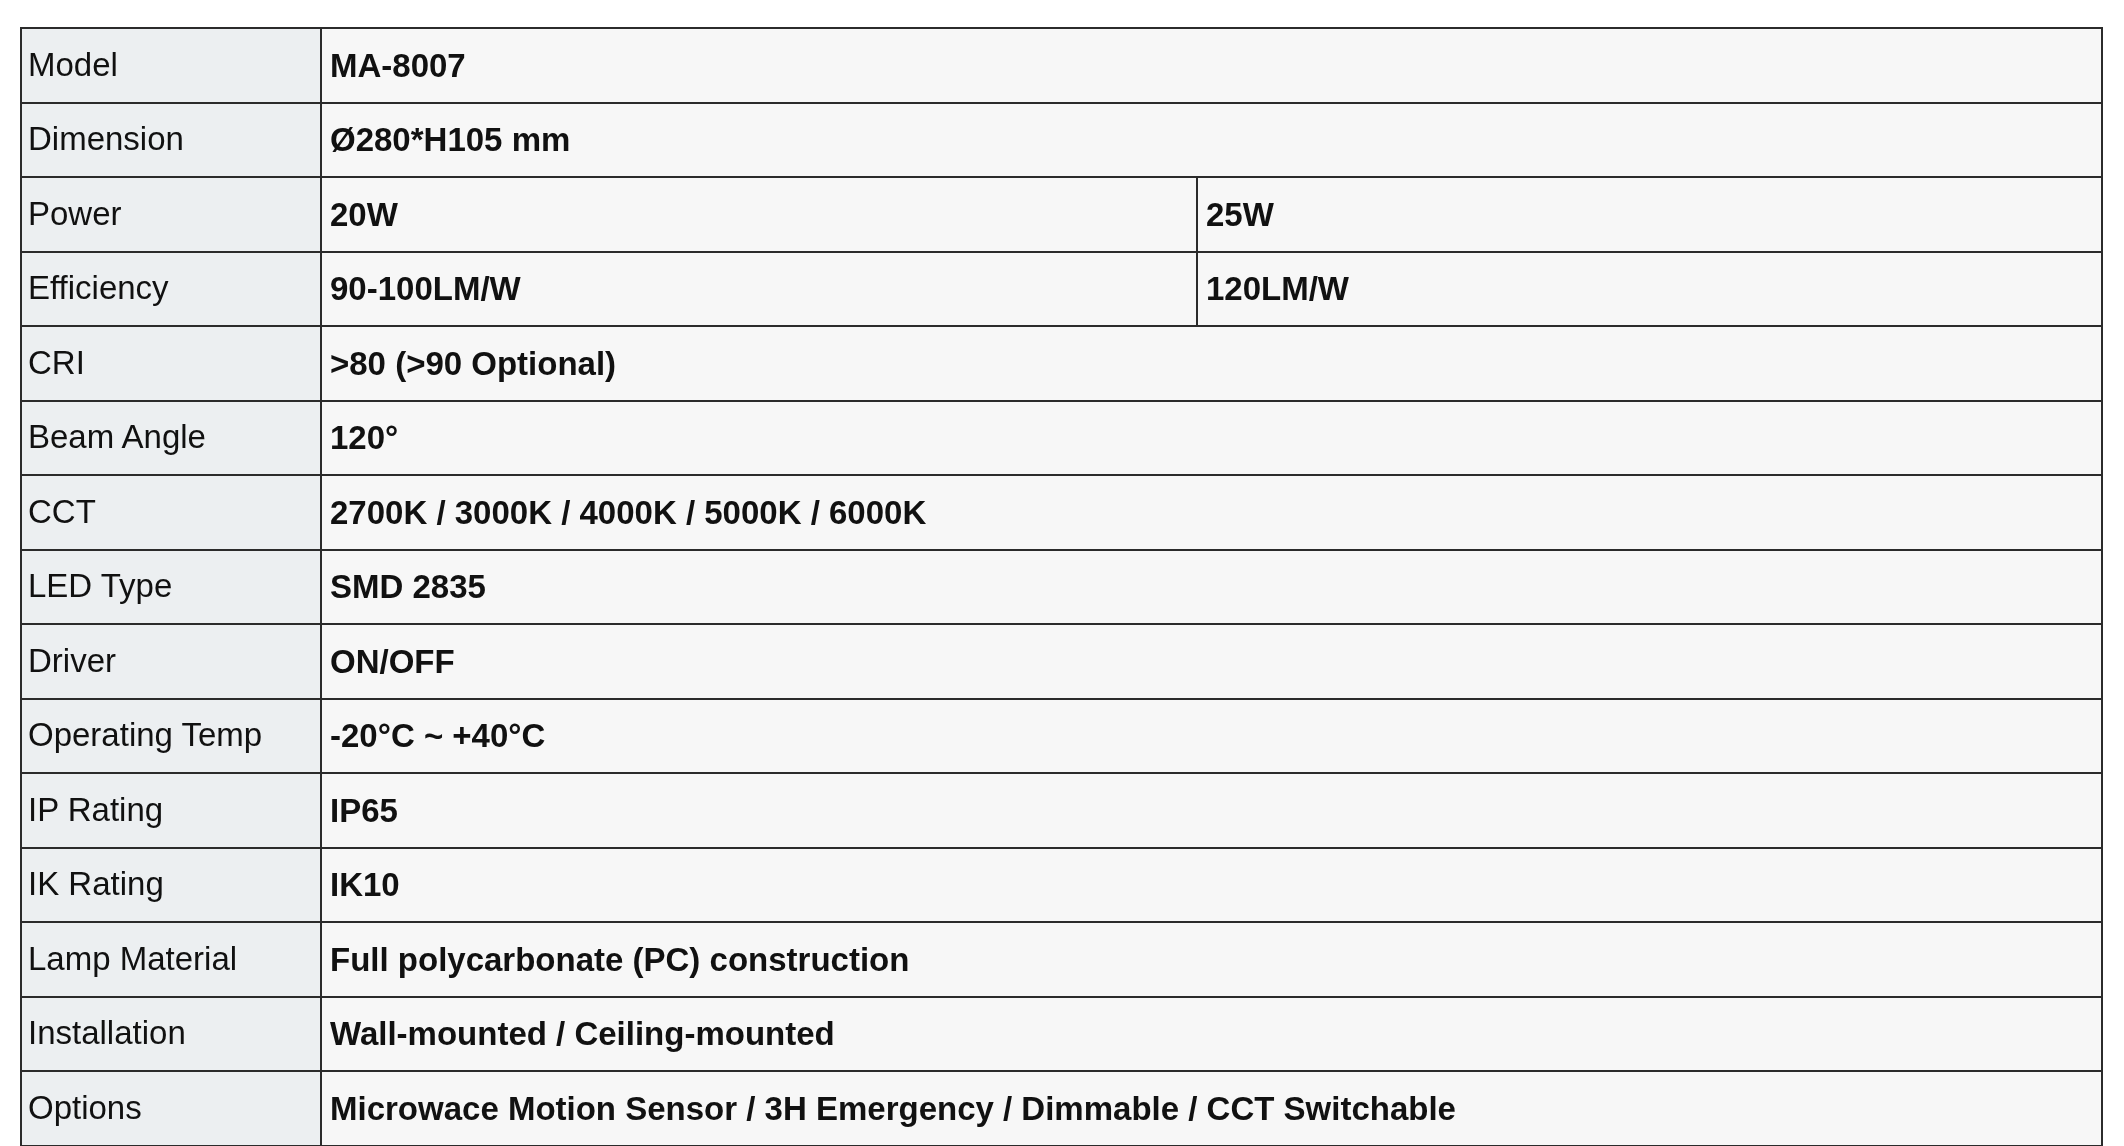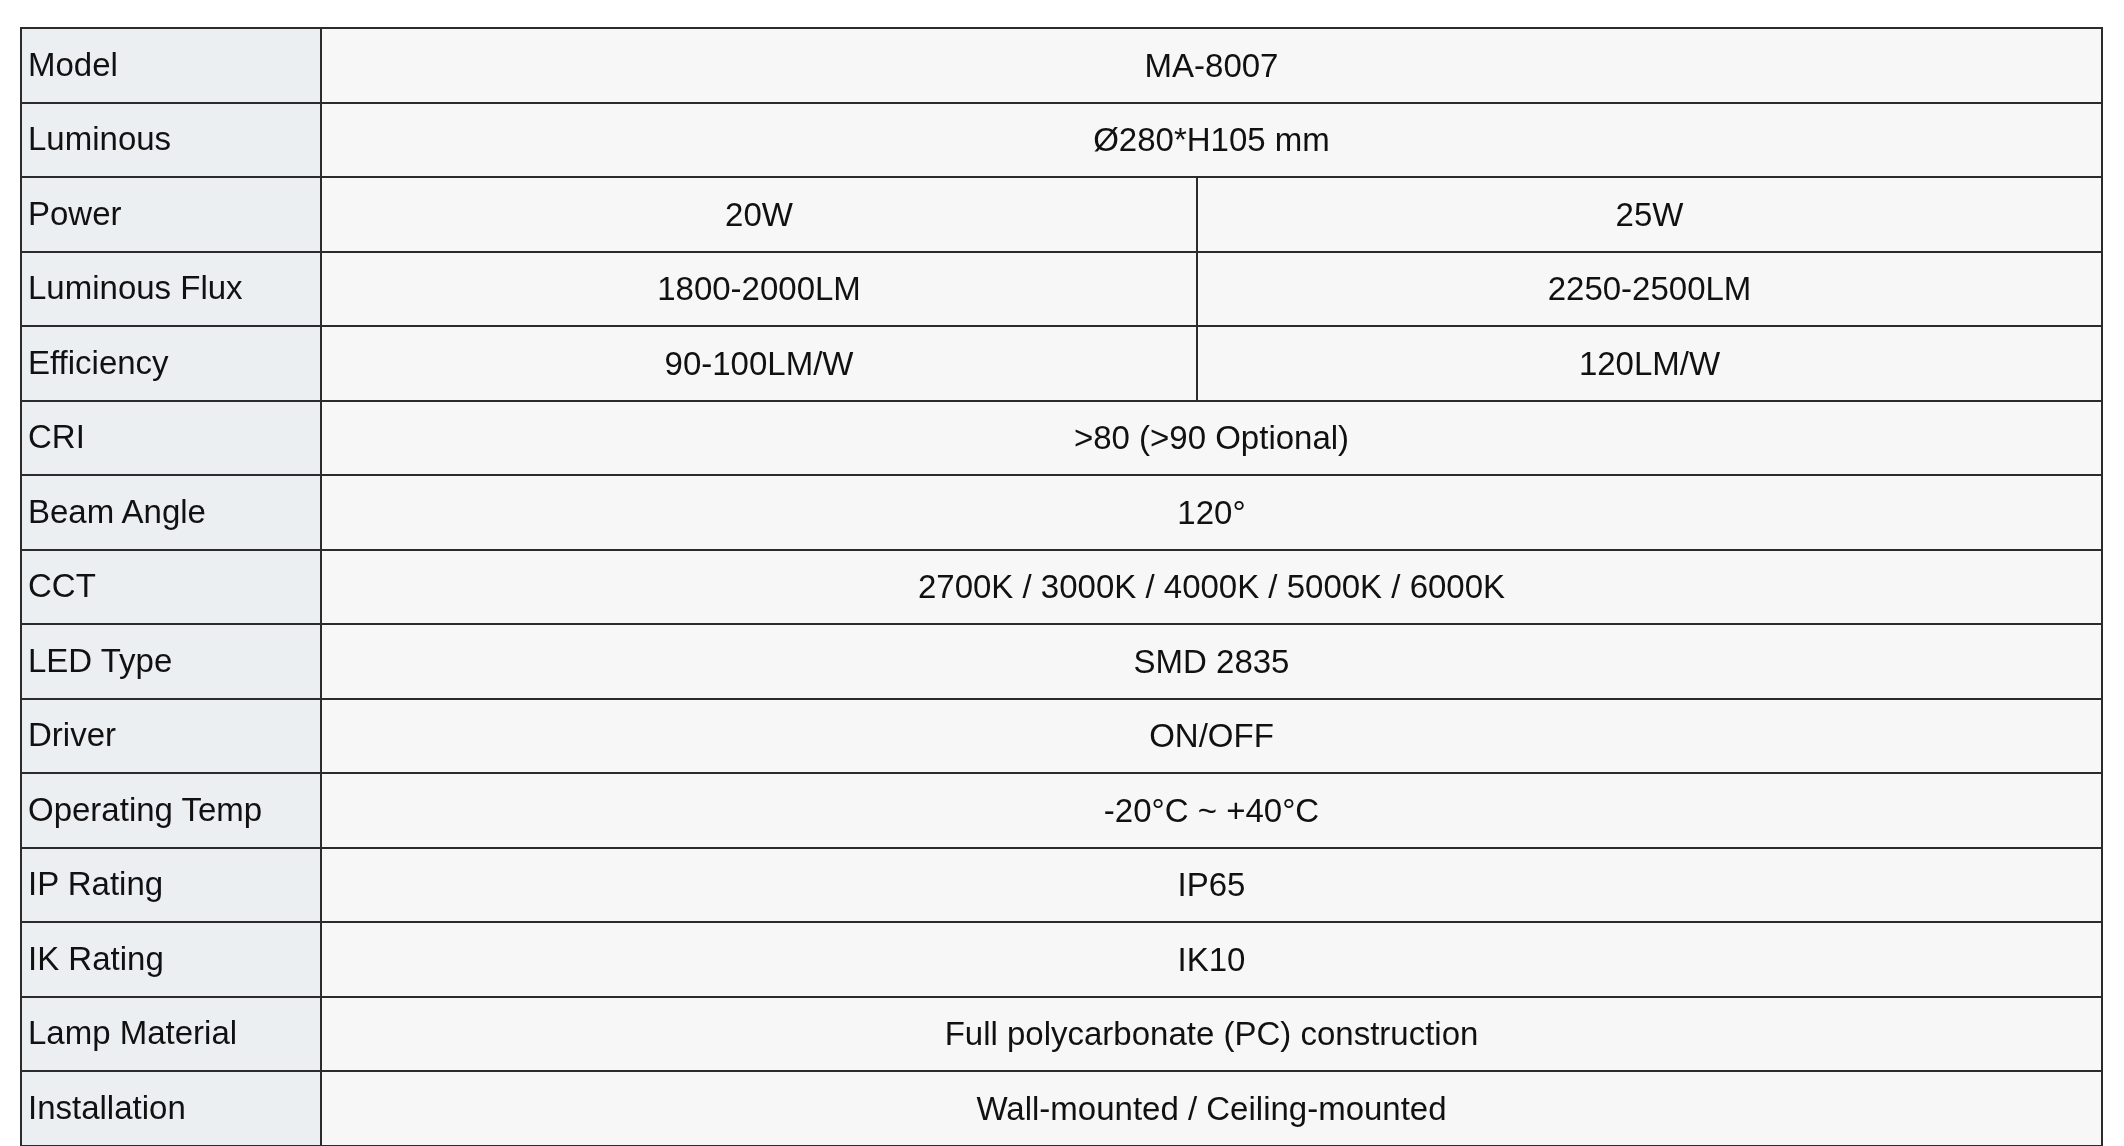--- a/index.html
+++ b/index.html
@@ -23,53 +23,49 @@
     overflow: hidden;
   }
   .spec-table td.label {
     background: #eceff1;
     text-align: left;
     padding-left: 6px;
     padding-top: 6px;
   }
   .spec-table td.value {
     background: #f7f7f7;
-    text-align: center;
+    text-align: left;
+    font-weight: bold;
   }
   col.c-label { width: 300px; }
   col.c-v1 { width: 876px; }
   col.c-v2 { width: 905px; }
 </style>
 </head>
 <body>
 
 <table class="spec-table">
   <colgroup>
     <col class="c-label">
       <col class="c-v1">
       <col class="c-v2">
   </colgroup>
   <tbody>
     <tr>
       <td class="label">Model</td>
       <td class="value" colspan="2">MA-8007</td>
     </tr>
     <tr>
-      <td class="label">Luminous</td>
+      <td class="label">Dimension</td>
       <td class="value" colspan="2">Ø280*H105 mm</td>
     </tr>
     <tr>
       <td class="label">Power</td>
       <td class="value">20W</td>
       <td class="value">25W</td>
-    </tr>
-    <tr>
-      <td class="label">Luminous Flux</td>
-      <td class="value">1800-2000LM</td>
-      <td class="value">2250-2500LM</td>
     </tr>
     <tr>
       <td class="label">Efficiency</td>
       <td class="value">90-100LM/W</td>
       <td class="value">120LM/W</td>
     </tr>
     <tr>
       <td class="label">CRI</td>
       <td class="value" colspan="2">&gt;80 (&gt;90 Optional)</td>
     </tr>

